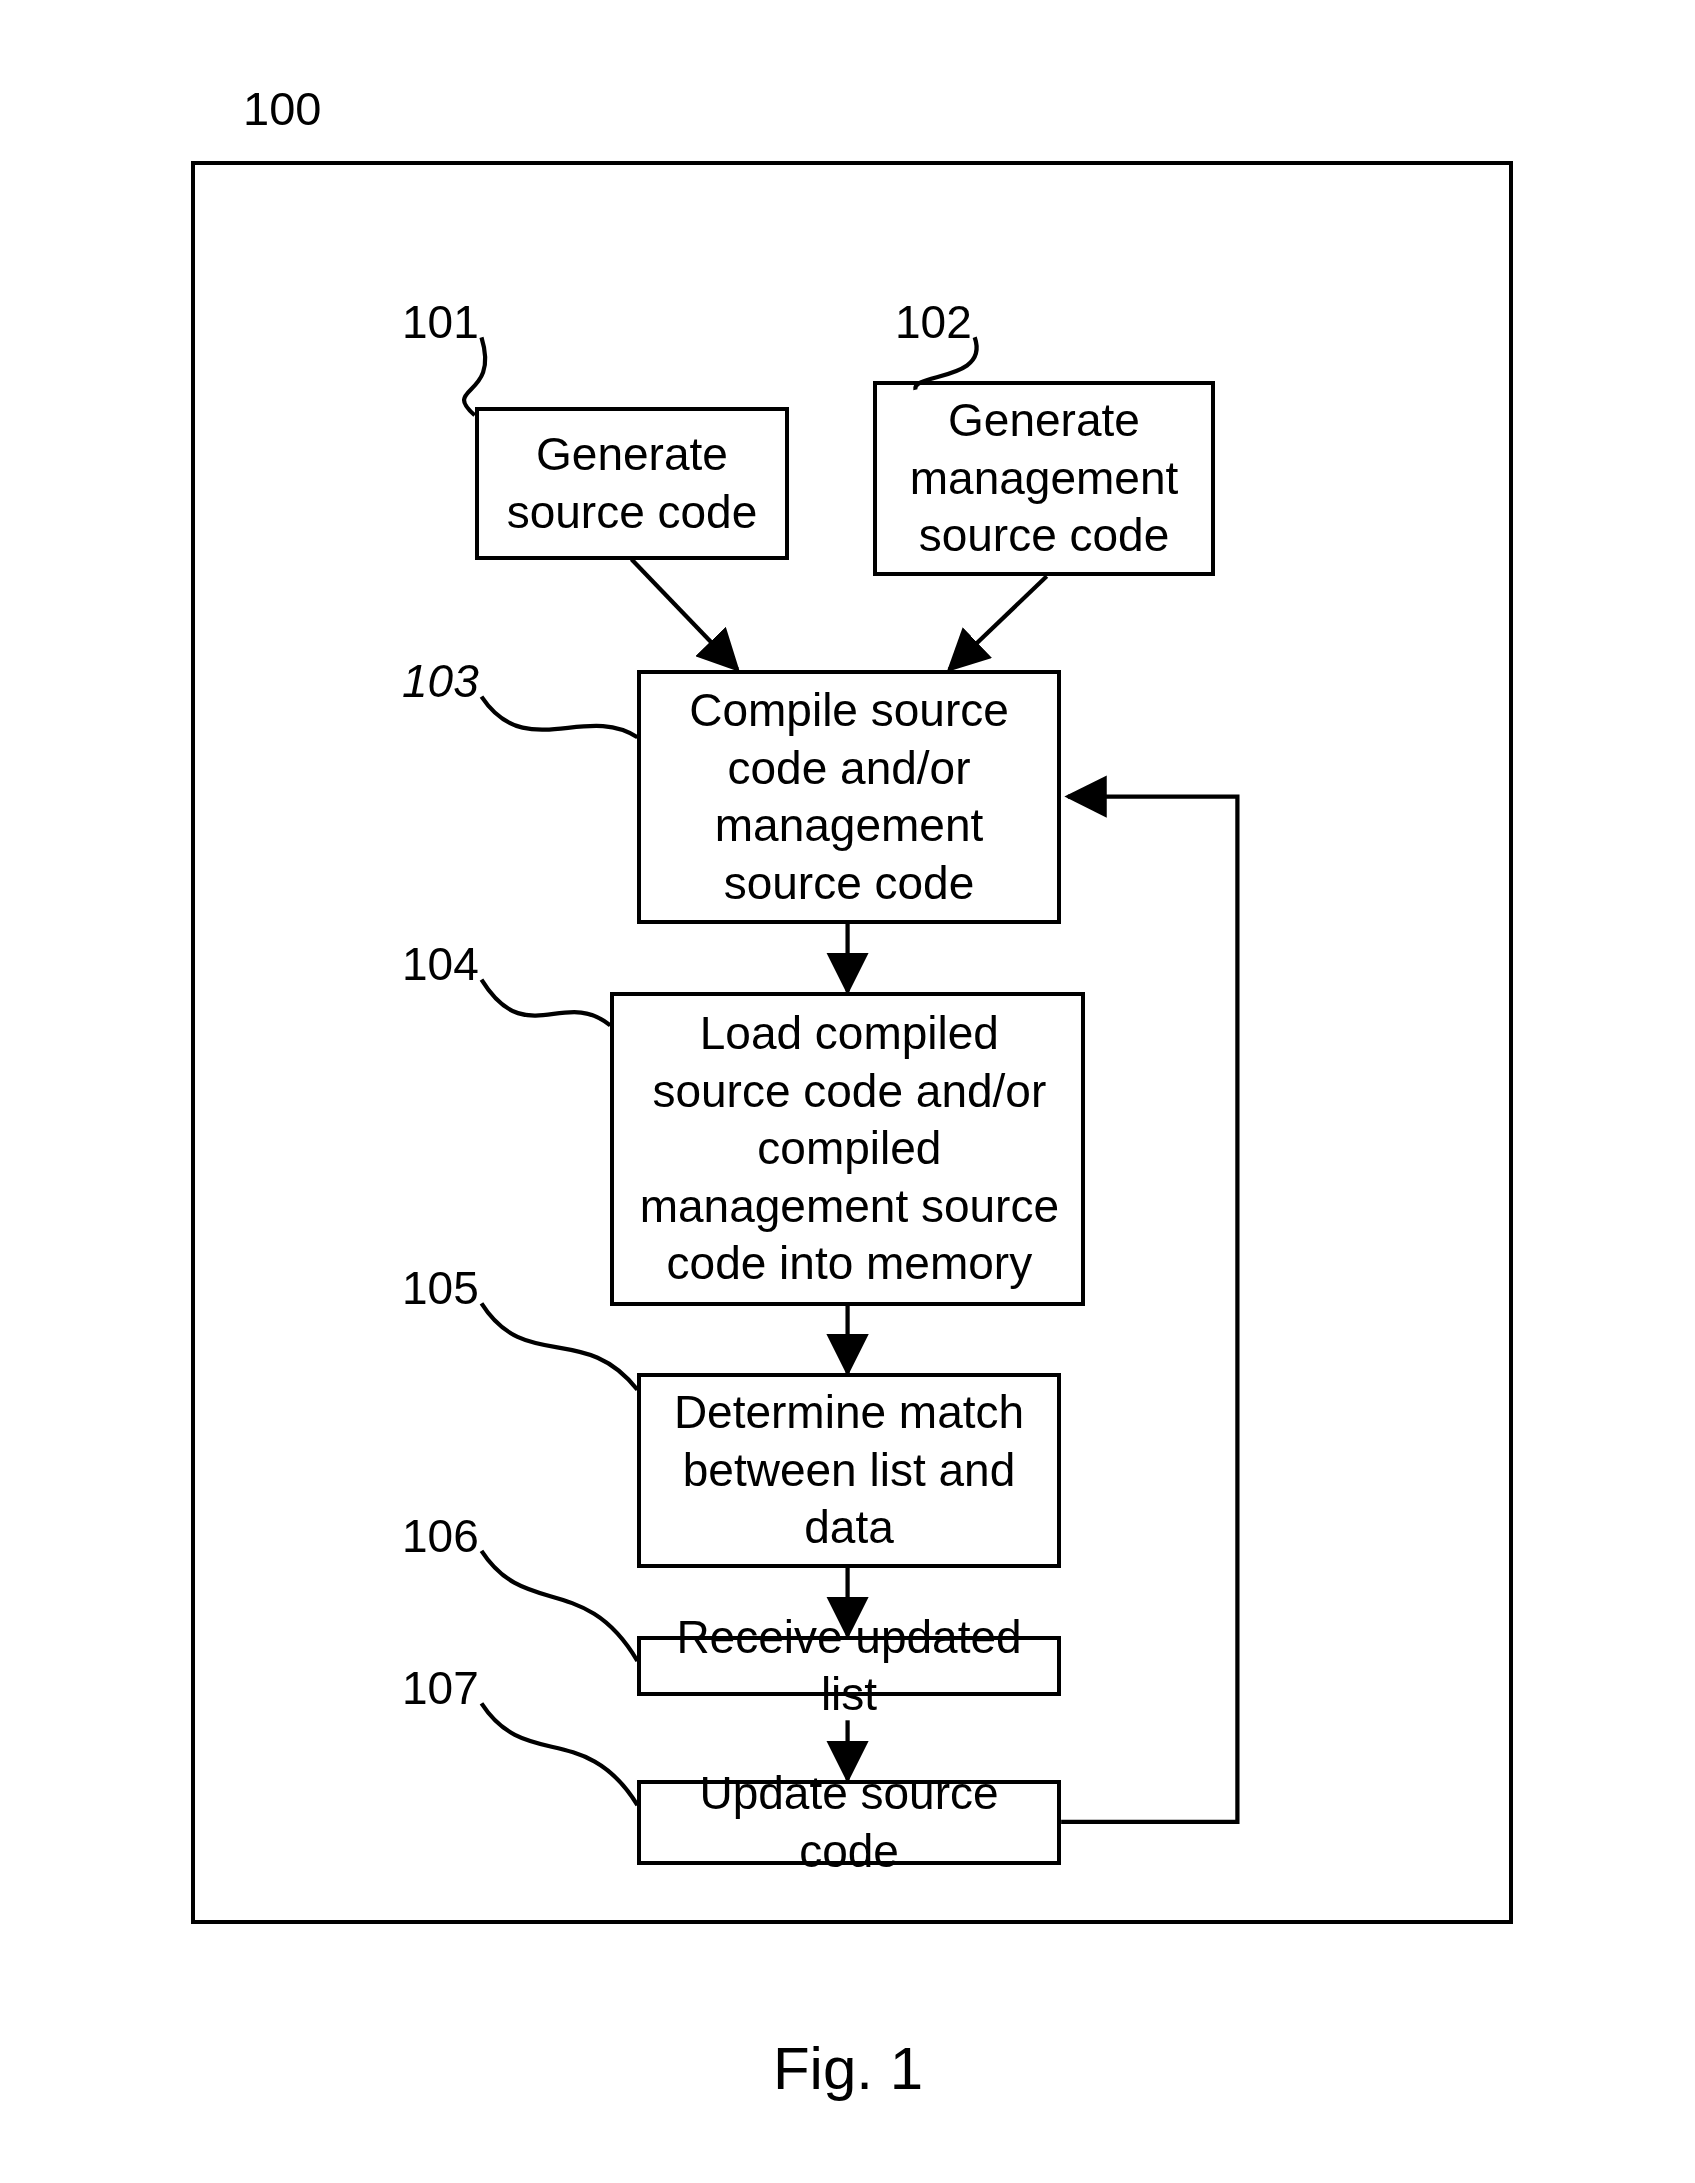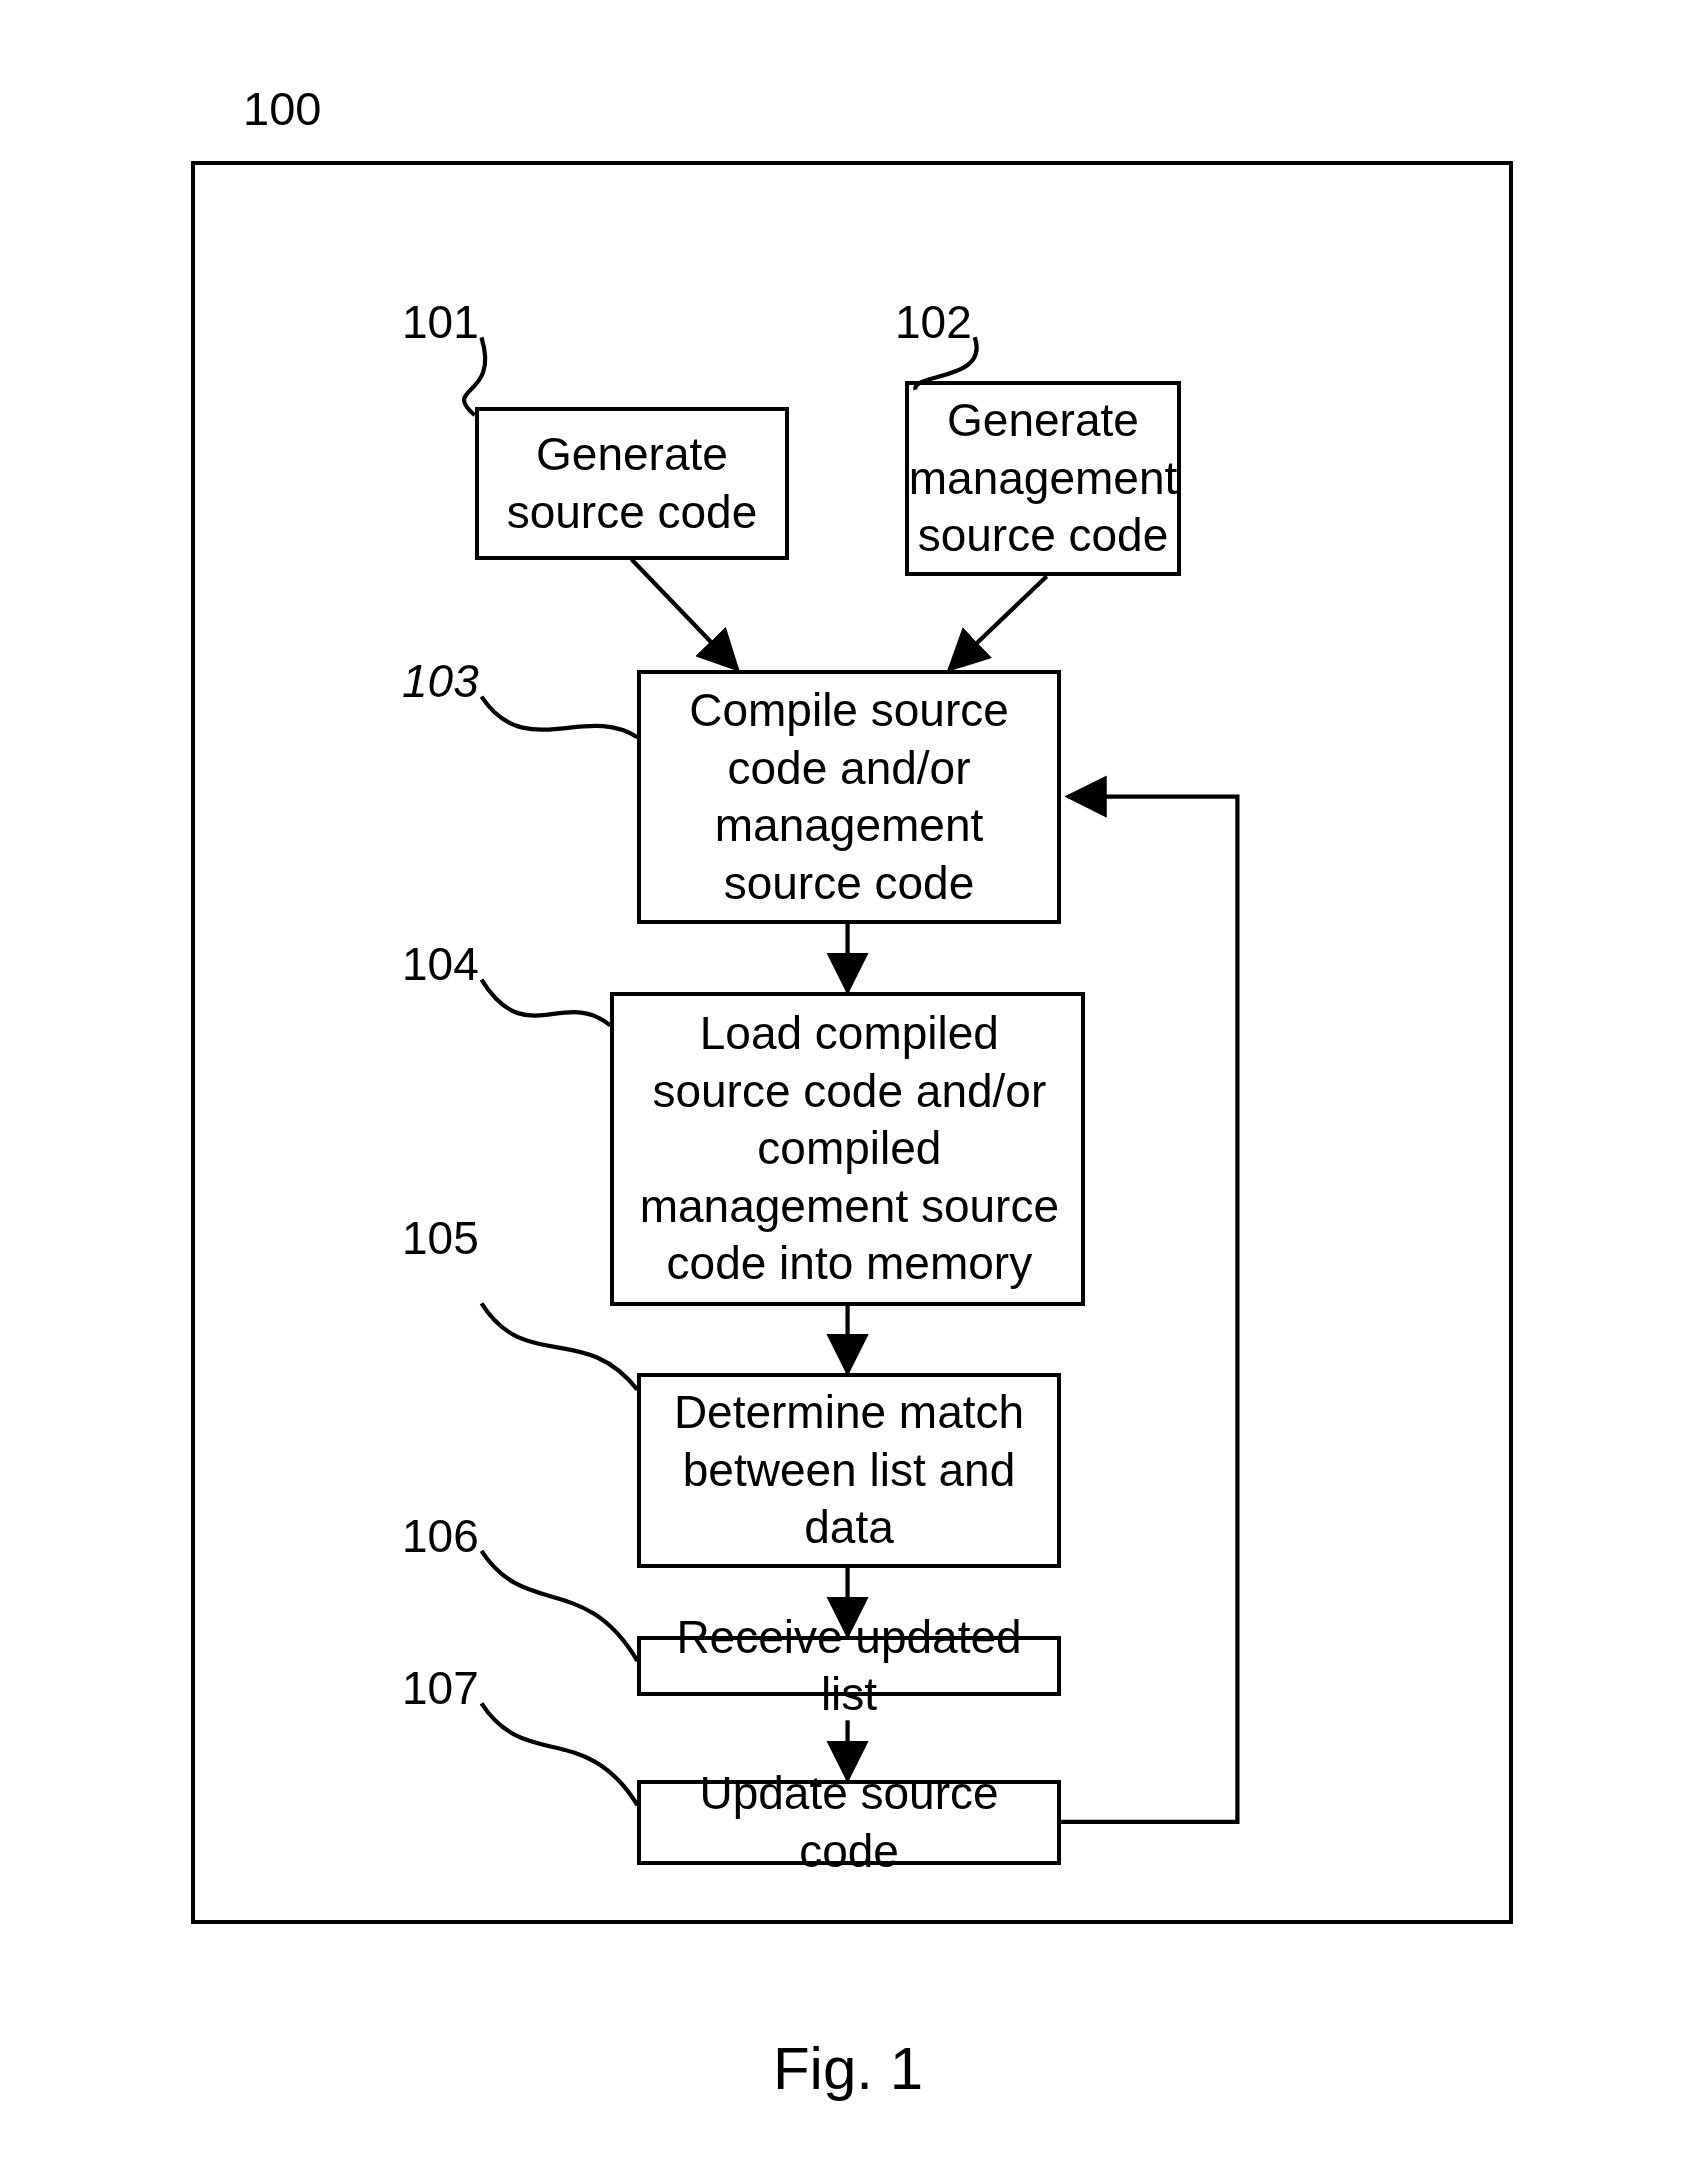--- a/index.html
+++ b/index.html
@@ -50,29 +50,29 @@
 <body>
 
 <div class="outer-label" style="left:229px; top:81px;margin-left:14px;">100</div>
 
 <div class="frame" style="left:191px; top:161px; width:1322px; height:1763px;"></div>
 
 <div class="ref-label" style="left:402px; top:295px;">101</div>
 <div class="ref-label" style="left:895px; top:295px;">102</div>
 <div class="ref-label" style="left:402px; top:654px;font-style:italic;">103</div>
 <div class="ref-label" style="left:402px; top:937px;">104</div>
-<div class="ref-label" style="left:402px; top:1211px;">105</div>
+<div class="ref-label" style="left:402px; top:1261px;">105</div>
 <div class="ref-label" style="left:402px; top:1509px;">106</div>
 <div class="ref-label" style="left:402px; top:1661px;">107</div>
 
 <div id="s101" class="flowbox" style="left:475px; top:407px; width:314px; height:153px;">
   <span>Generate source code</span>
 </div>
 
-<div id="s102" class="flowbox" style="left:905px; top:381px; width:276px; height:195px;">
+<div id="s102" class="flowbox" style="left:873px; top:381px; width:342px; height:195px;">
   <span>Generate management source code</span>
 </div>
 
 <div id="s103" class="flowbox" style="left:637px; top:670px; width:424px; height:254px;">
   <span>Compile source code and/or management source code</span>
 </div>
 
 <div id="s104" class="flowbox" style="left:610px; top:992px; width:475px; height:314px;padding-left:24px;">
   <span>Load compiled source code and/or compiled management source code into memory</span>
 </div>

